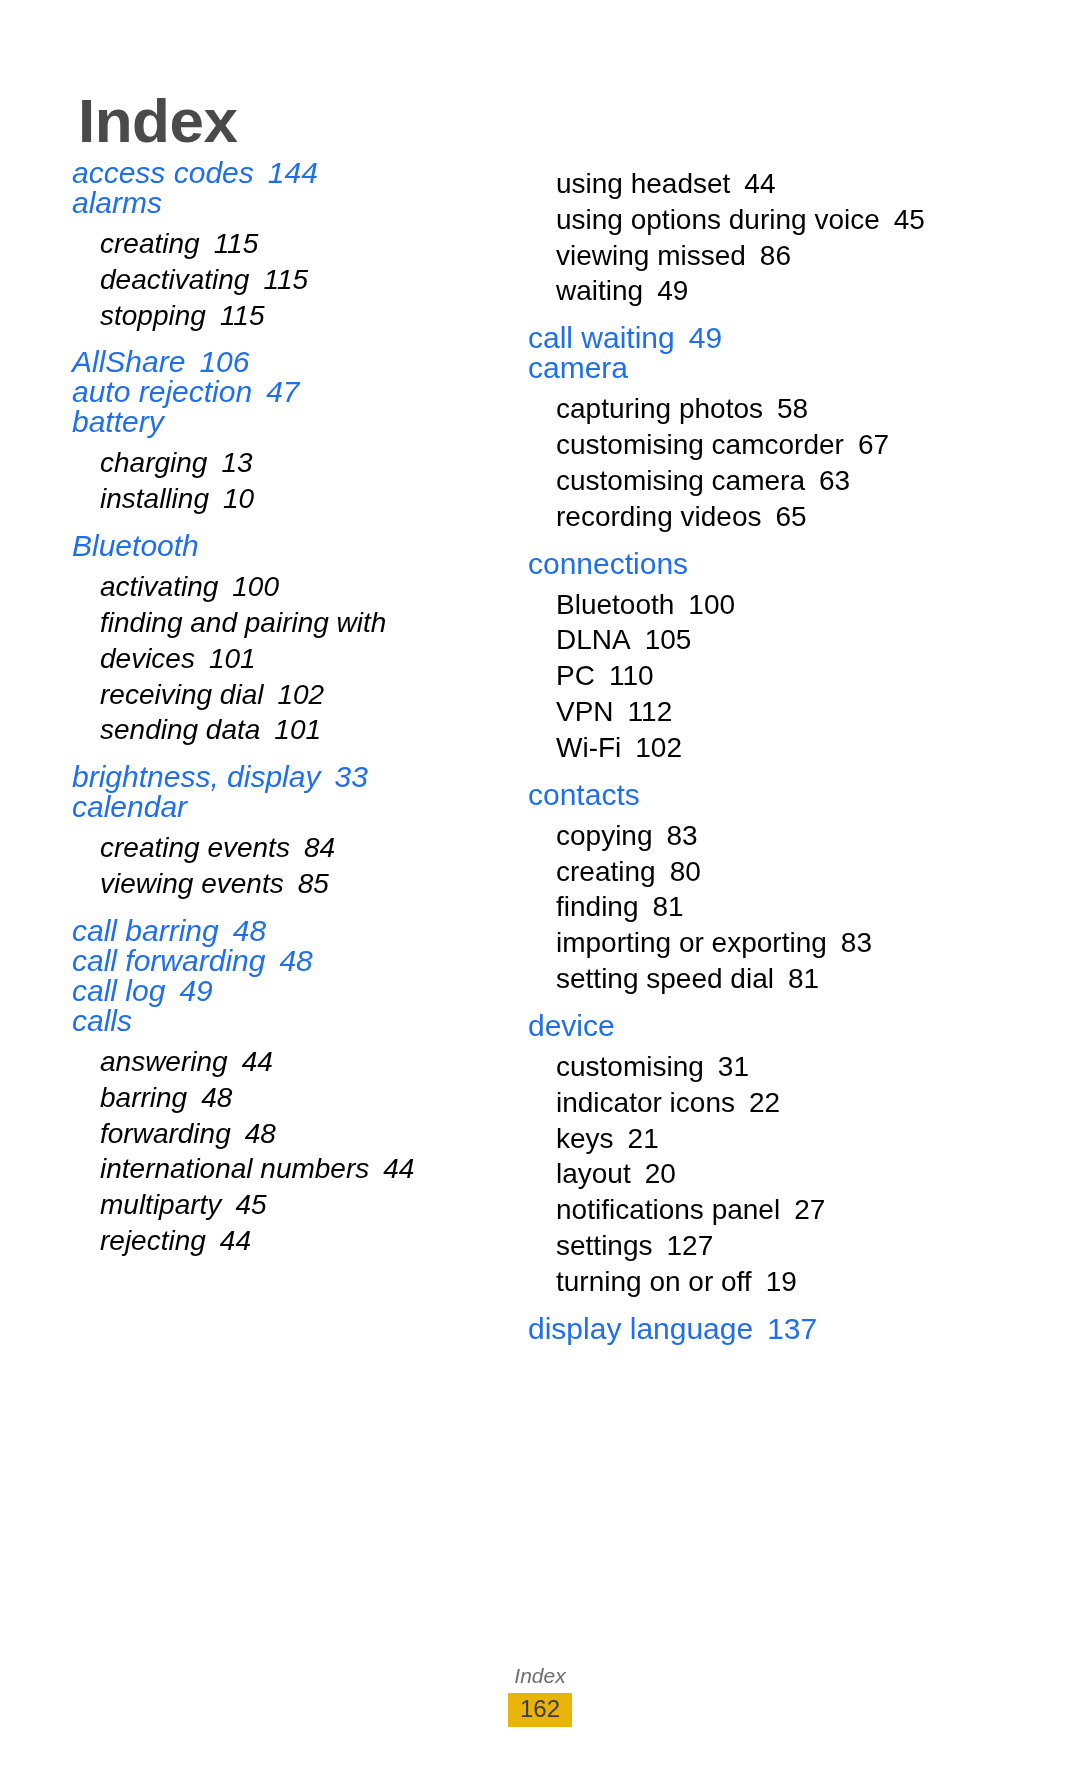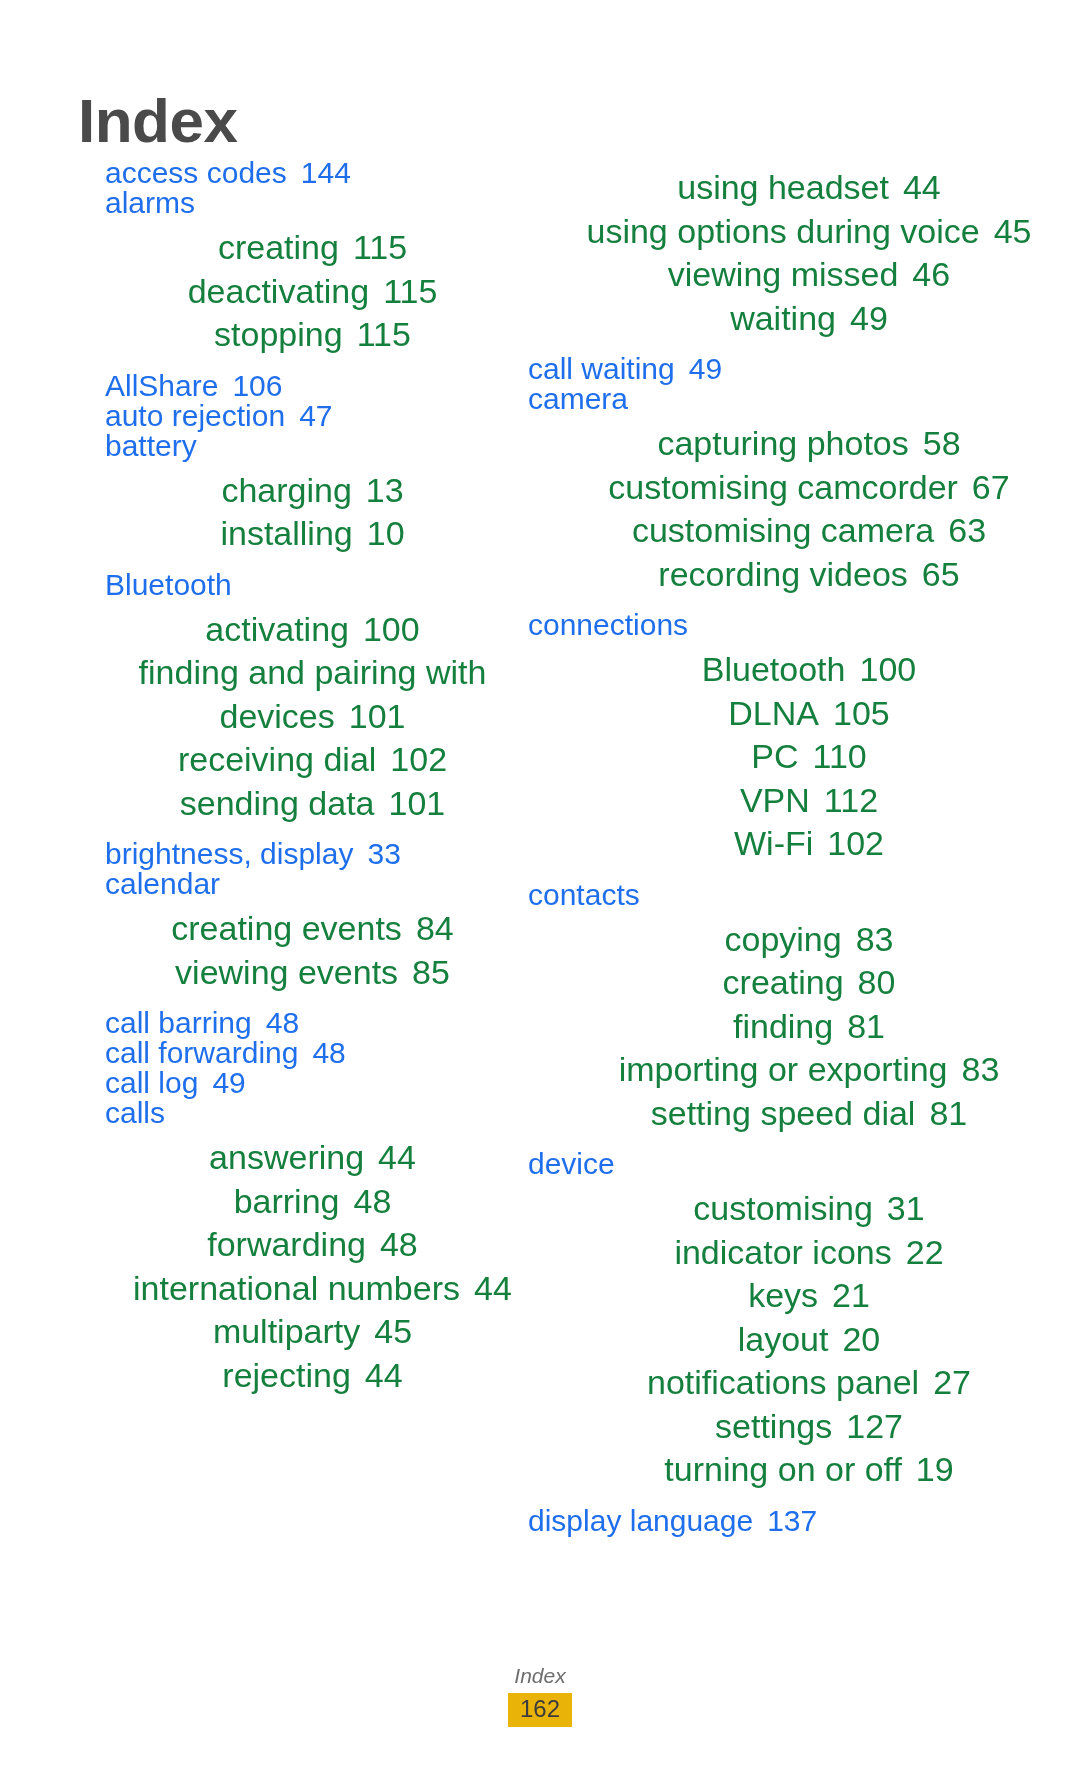--- a/index.html
+++ b/index.html
@@ -37,22 +37,23 @@
     top: 158px;
     width: 1080px;
     display: flex;
     align-items: flex-start;
   }
   .column {
     box-sizing: border-box;
   }
   .column.left {
     width: 500px;
-    padding-left: 105px;
+    padding-left: 72px;
     padding-right: 8px;
+    font-style: italic;
   }
   .column.right {
     width: 580px;
     padding-left: 28px;
     padding-right: 18px;
   }
   .entry-main {
     color: #1f6fec;
     font-size: 30px;
     line-height: 1.0;
@@ -60,26 +61,25 @@
     margin-bottom: 0;
     white-space: nowrap;
   }
   .entry-main:first-child {
     margin-top: 0;
   }
   .entry-main .pg {
     margin-left: 14px;
   }
   .entry-sub {
-    color: #15803d;
-    font-size: 34px;
+    color: #000000;
+    font-size: 28px;
     line-height: 1.28;
     margin-left: 28px;
     white-space: nowrap;
-    text-align: center;
   }
   .entry-sub.first-sub {
     margin-top: 8px;
   }
   .entry-sub .pg {
     margin-left: 14px;
   }
   .entry-sub.wrap {
     white-space: normal;
   }
@@ -180,21 +180,21 @@
           <div class="entry-sub"><span>international numbers</span><span class="pg">44</span></div>
           <div class="entry-sub"><span>multiparty</span><span class="pg">45</span></div>
           <div class="entry-sub"><span>rejecting</span><span class="pg">44</span></div>
           <div class="spacer-after-sub"></div>
         </div>
       </div>
     <div class="column right" id="col-right">
         <div class="group">
           <div class="entry-sub first-sub"><span>using headset</span><span class="pg">44</span></div>
           <div class="entry-sub wrap"><span>using options during voice</span><span class="pg">45</span></div>
-          <div class="entry-sub"><span>viewing missed</span><span class="pg">46</span></div>
+          <div class="entry-sub"><span>viewing missed</span><span class="pg">86</span></div>
           <div class="entry-sub"><span>waiting</span><span class="pg">49</span></div>
           <div class="spacer-after-sub"></div>
         </div>
         <div class="group">
           <div class="entry-main"><span>call waiting</span><span class="pg">49</span></div>
         </div>
         <div class="group">
           <div class="entry-main"><span>camera</span></div>
           <div class="entry-sub first-sub"><span>capturing photos</span><span class="pg">58</span></div>
           <div class="entry-sub"><span>customising camcorder</span><span class="pg">67</span></div>

